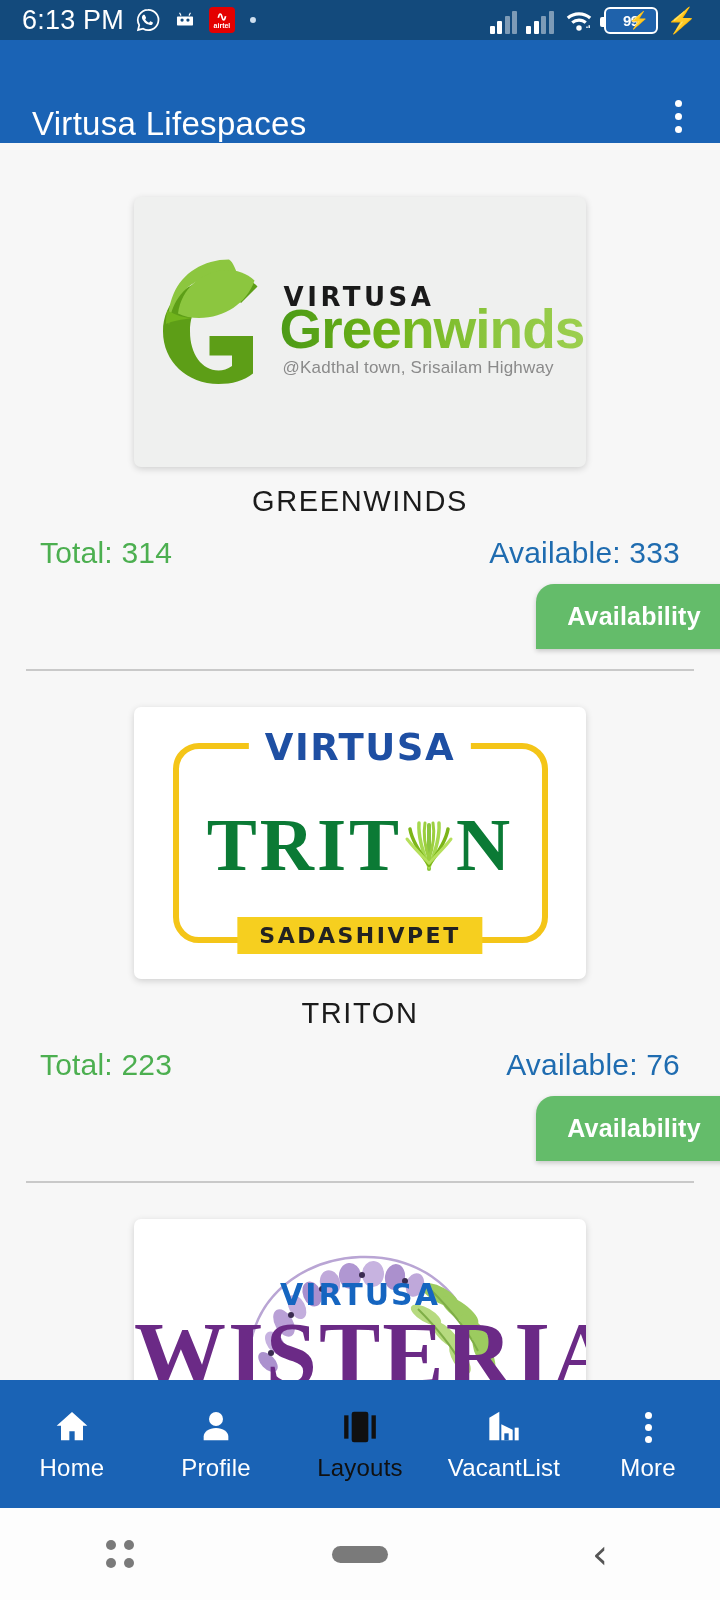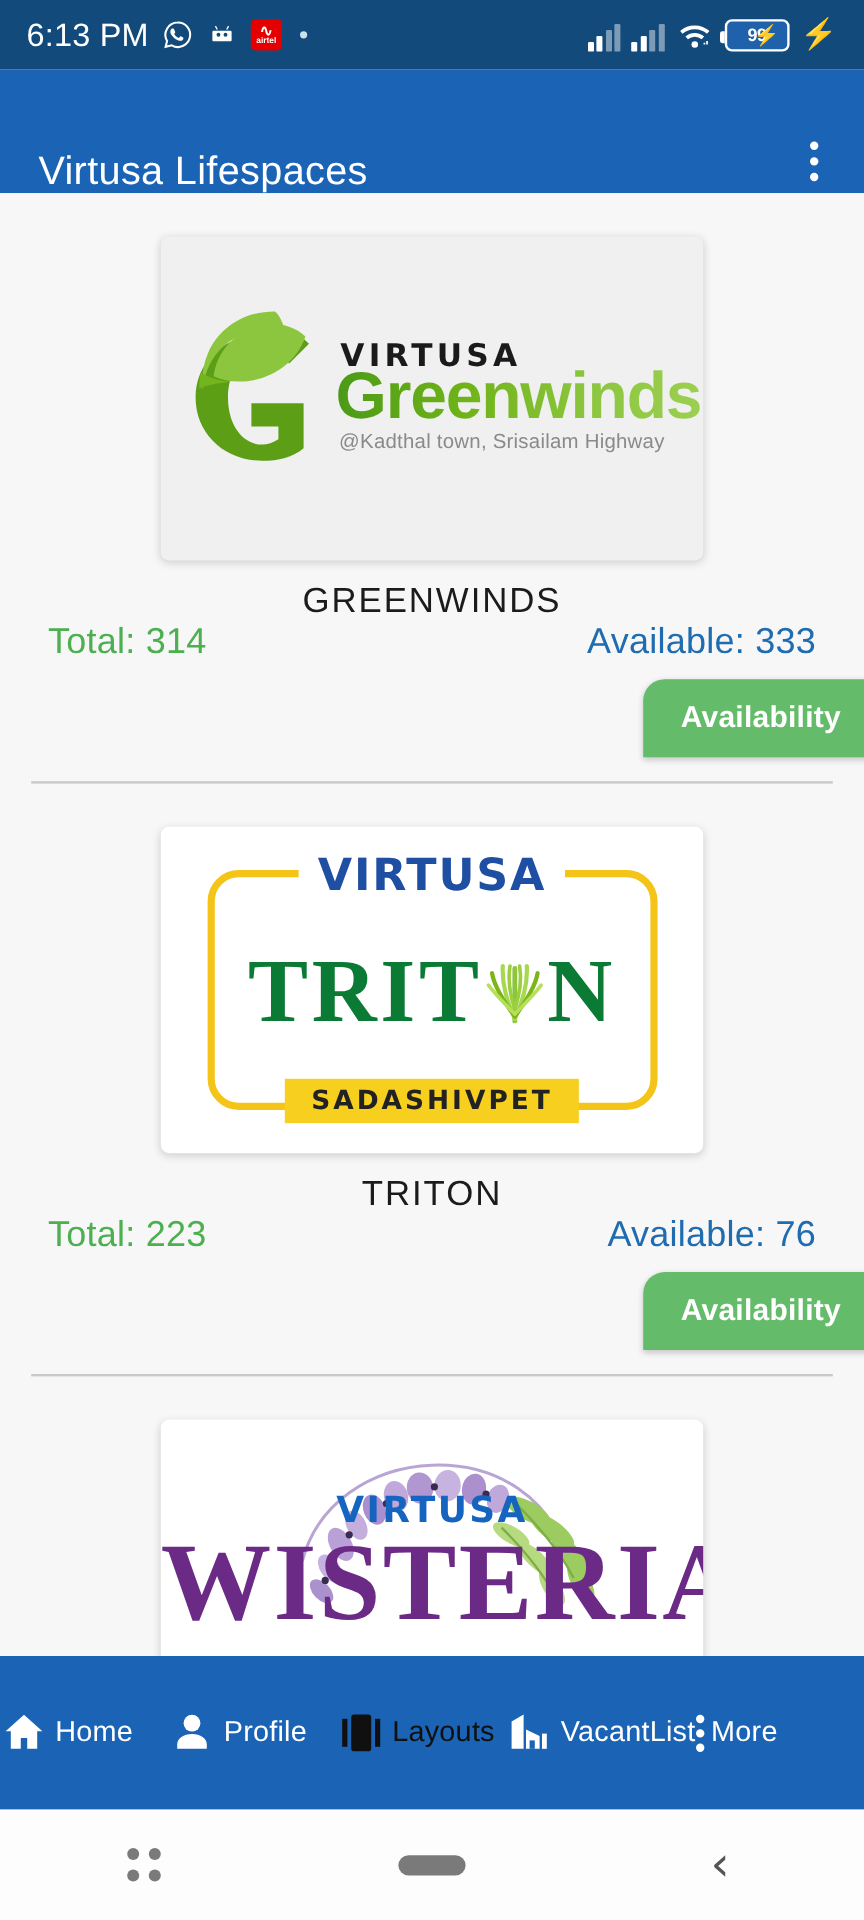--- a/index.html
+++ b/index.html
@@ -6,21 +6,21 @@
   html,body { width:720px; height:1600px; }
   body {
     font-family: "Liberation Sans", sans-serif;
     background:#f7f7f7;
     overflow:hidden;
     position:relative;
   }
 
   
   .statusbar{
-    height:58px; width:100%;
+    height:40px; width:100%;
     background:#134a7c;
     display:flex; align-items:center;
     padding:0 22px;
     color:#ffffff;
   }
   .sb-left{ display:flex; align-items:center; gap:11px; flex:1; }
   .sb-time{ font-size:27px; letter-spacing:.2px; font-weight:400; }
   .sb-right{ display:flex; align-items:flex-end; gap:9px; }
 
   .ic-wa{ width:26px;height:26px; }
@@ -87,21 +87,21 @@
   .logo-card.gw{ background:#eff0ef; }
   .logo-card.tr{ height:272px; background:#ffffff; }
   .logo-card.ws{ height:272px; background:#ffffff; }
 
   .est-name{
     text-align:center;font-size:29px;color:#1b1b1b;
     letter-spacing:1.6px;margin-top:18px;font-weight:400;
   }
   .stats{
     display:flex;justify-content:space-between;align-items:center;
-    padding:0 40px;
+    padding:0 40px;margin-top:18px;
   }
   .stat-total{ color:#4caf50;font-size:30px;letter-spacing:.2px;}
   .stat-avail{ color:#1f6cb0;font-size:30px;letter-spacing:.2px;}
 
   .btn-row{ display:flex;justify-content:flex-end; margin-top:14px; }
   .avail-btn{
     background:#64bc6a;color:#ffffff;
     font-size:25px;font-weight:bold;
     padding:18px 0 18px 0;
     width:196px;text-align:center;
@@ -171,21 +171,21 @@
     font-size:92px;font-weight:bold;color:#6b2a86;letter-spacing:2px;
     line-height:92px;margin-top:-4px;
   }
 
   
   .bottomnav{
     position:absolute;left:0;right:0;bottom:92px;height:128px;
     background:#1a63b5;display:flex;align-items:center;
   }
   .nav-item{
-    flex:1;display:flex;align-items:center;
+    flex:1;display:flex;flex-direction:column;align-items:center;
     gap:6px;cursor:pointer;
   }
   .nav-ic{ height:42px;display:flex;align-items:center;justify-content:center; }
   .nav-label{ color:#ffffff;font-size:24px;letter-spacing:.2px; }
   .nav-item.active .nav-label{ color:#101010; }
 
   .dots3{display:flex;flex-direction:column;gap:5px;align-items:center;}
   .dots3 span{width:7px;height:7px;border-radius:50%;background:#ffffff;}
 
   

